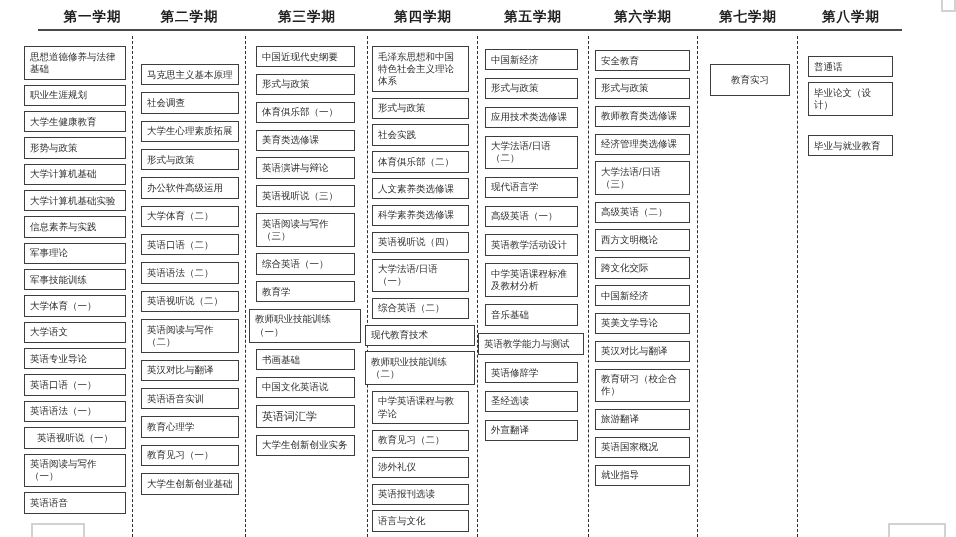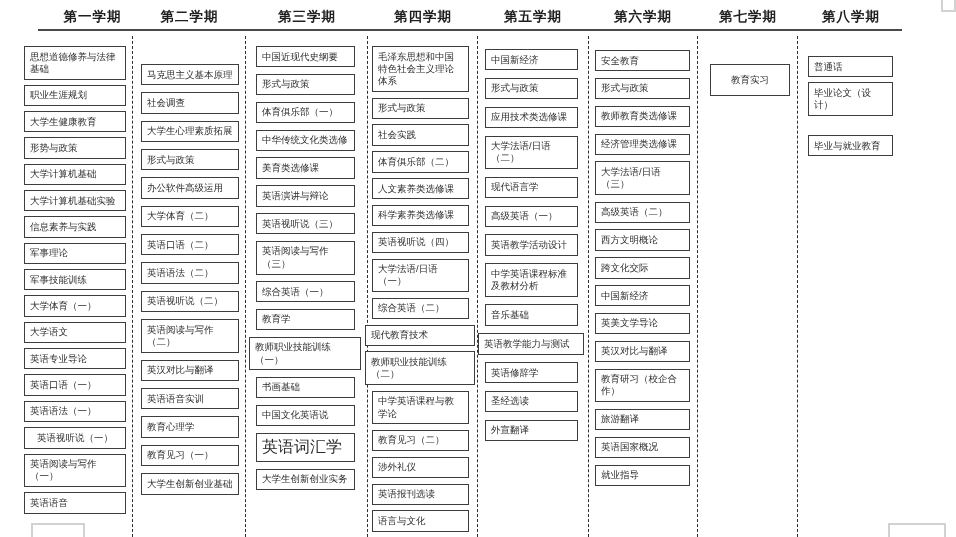--- a/index.html
+++ b/index.html
@@ -18,21 +18,21 @@
     position:absolute;top:36px;bottom:0;width:0;border-left:1.8px dashed #2e2e2e;
   }
   .col{
     position:absolute;display:flex;flex-direction:column;box-sizing:border-box;
   }
   .course-box{
     box-sizing:border-box;background:#fff;border:1.6px solid #3d3d3d;
     padding:3.5px 5px;font-size:9.5px;line-height:1.3;color:#2c2c2c;
   }
   .course-box.wide{margin-left:-7px;margin-right:-6px;}
-  .course-box.large{font-size:16px;}
+  .course-box.large{font-size:11px;}
   .course-box.center{text-align:center;}
   .course-box.single-center{text-align:center;padding:9px 14px;}
   .course-box.gap-above{margin-top:14px;}
   
   .col-1{left:24px;top:46px;width:102px;row-gap:5px;}
   .col-2{left:141px;top:45px;width:98px;row-gap:7px;margin-top:19px;}
   .col-3{left:256px;top:46px;width:99px;row-gap:6.5px;}
   .col-4{left:372px;top:46px;width:97px;row-gap:5.5px;}
   .col-5{left:485px;top:49px;width:93px;row-gap:7.5px;}
   .col-6{left:595px;top:50px;width:95px;row-gap:6.5px;}
@@ -101,21 +101,20 @@
       <div class="course-box">英汉对比与翻译</div>
       <div class="course-box">英语语音实训</div>
       <div class="course-box">教育心理学</div>
       <div class="course-box">教育见习（一）</div>
       <div class="course-box">大学生创新创业基础</div>
     </div>
   <div class="col col-3">
       <div class="course-box">中国近现代史纲要</div>
       <div class="course-box">形式与政策</div>
       <div class="course-box">体育俱乐部（一）</div>
-      <div class="course-box">中华传统文化类选修</div>
       <div class="course-box">美育类选修课</div>
       <div class="course-box">英语演讲与辩论</div>
       <div class="course-box">英语视听说（三）</div>
       <div class="course-box">英语阅读与写作（三）</div>
       <div class="course-box">综合英语（一）</div>
       <div class="course-box">教育学</div>
       <div class="course-box wide">教师职业技能训练（一）</div>
       <div class="course-box">书画基础</div>
       <div class="course-box">中国文化英语说</div>
       <div class="course-box large">英语词汇学</div>

